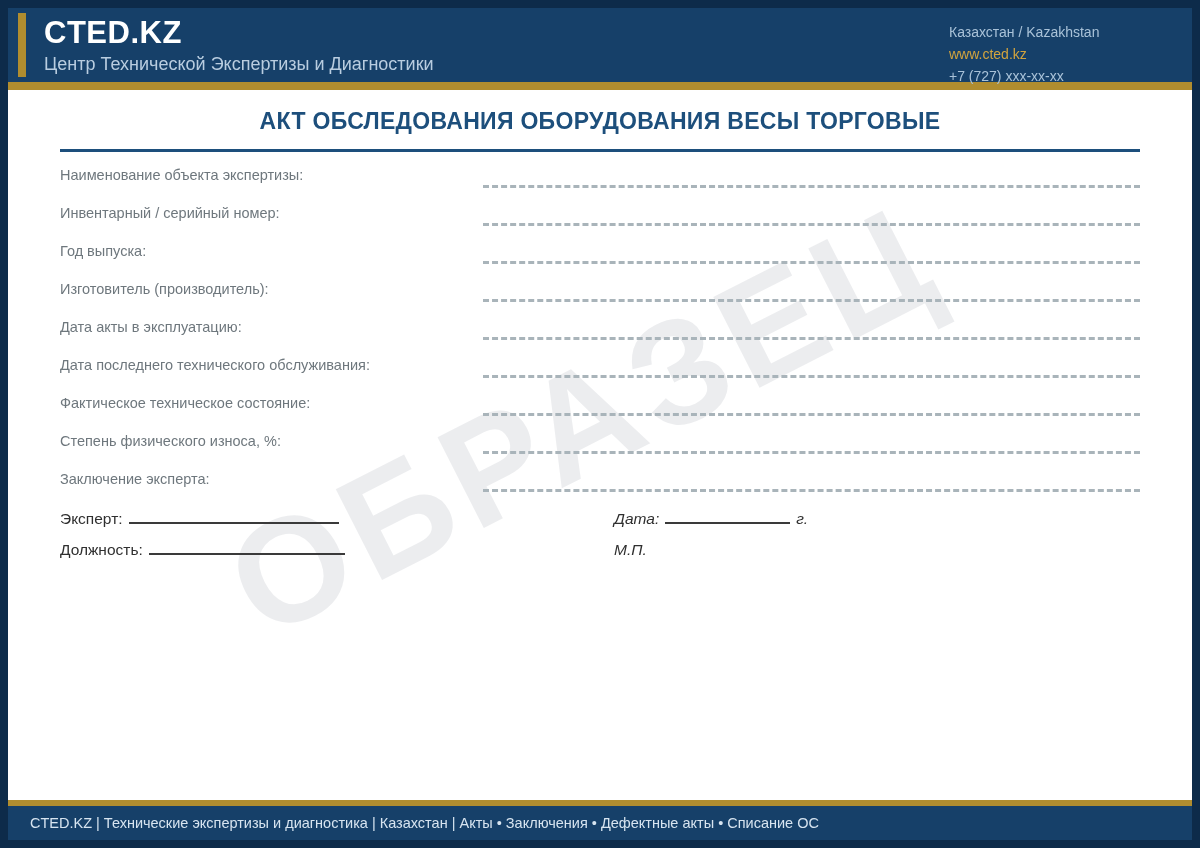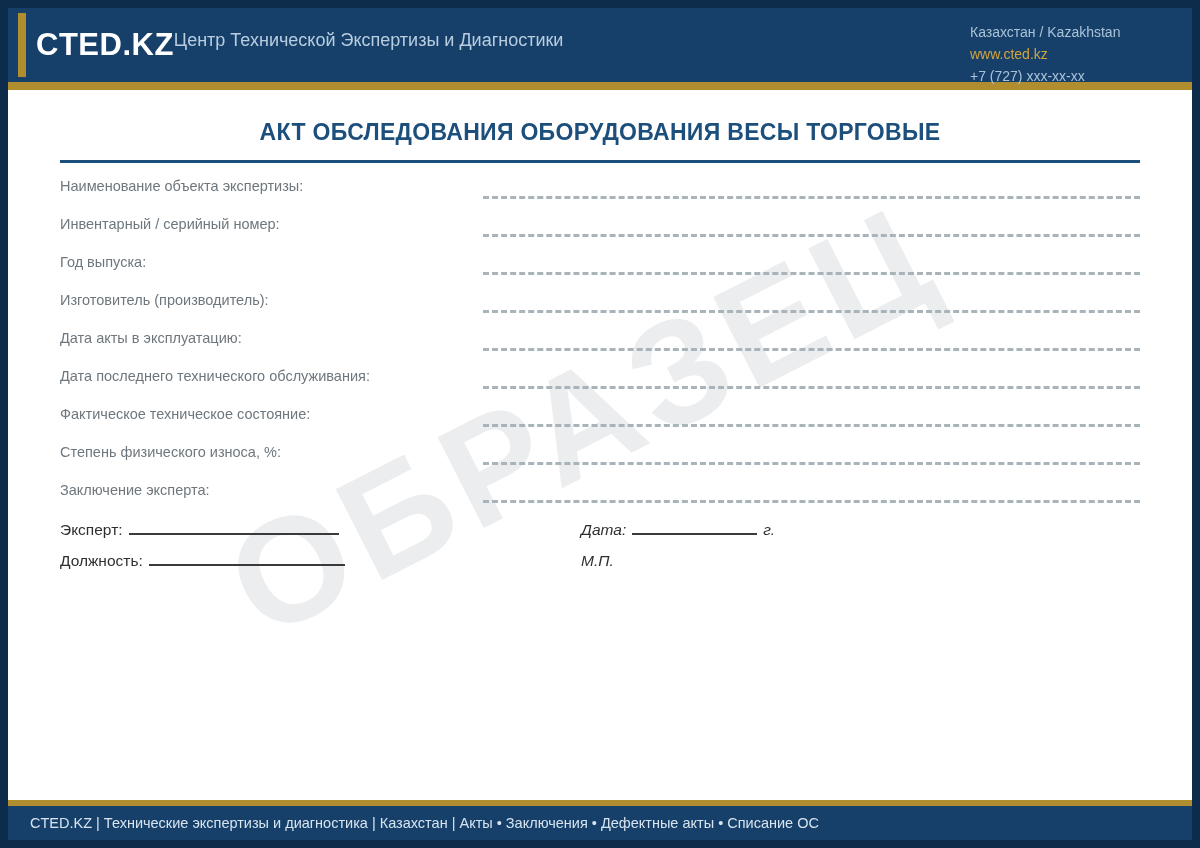--- a/index.html
+++ b/index.html
@@ -18,46 +18,46 @@
   .header {
     height:82px; background:#164069;
     border-bottom:8px solid #b08d2f;
     display:flex; align-items:center;
     position:relative; flex:0 0 auto;
   }
   .gold-bar {
     width:8px; height:64px; background:#b08d2f;
     margin-left:10px; margin-right:10px; flex:0 0 auto;
   }
-  .logo-block { display:flex; flex-direction:row; justify-content:center; }
+  .logo-block { display:flex; flex-direction:column; justify-content:center;margin-left:8px; }
   .logo-text {
     color:#ffffff; font-size:31px; font-weight:700; letter-spacing:0.5px;
     line-height:36px;
   }
   .logo-tagline { color:#b9cde0; font-size:18px; margin-top:3px; }
   .header-right {
-    position:absolute; left:962px; top:13px;
+    position:absolute; left:941px; top:13px;
     font-size:14px; line-height:22px; color:#a9c2d8;
   }
   .header-right .site { color:#d2a43e; text-decoration:none; display:block; }
 
   
   .main { flex:1 1 auto; position:relative; background:#fff; }
 
   .watermark {
     position:absolute; left:192px; top:252px; width:740px;
     text-align:center; font-size:148px; font-weight:700;
     letter-spacing:8px; color:rgba(125,135,148,0.15);
     transform:rotate(-27deg); z-index:0; pointer-events:none;
     white-space:nowrap; user-select:none;
   }
 
   .doc-title {
     position:relative; z-index:1;
-    margin-top:27px; text-align:center;
+    margin-top:16px; text-align:center;
     font-size:23px; font-weight:700; color:#1d4f7c;
     letter-spacing:0.3px; line-height:30px;
   }
   .title-rule {
     position:relative; z-index:1;
     height:3px; background:#1d4f7c;
     margin:13px 52px 0 52px;
   }
 
   .fields { position:relative; z-index:1; margin:4px 52px 0 52px;text-align:right; }
@@ -65,21 +65,21 @@
   .field-label {
     position:absolute; left:0; top:50%; transform:translateY(-50%);
     font-size:14.5px; color:#6e777d;
   }
   .field-line {
     position:absolute; left:423px; right:0; top:29px;
     border-top:3px dashed #a9b4ba;
   }
 
   .signature { position:relative; z-index:1; margin:12px 52px 0 52px; font-size:15.5px; color:#2f2f2f; }
-  .sig-row { display:flex; align-items:baseline; height:31px; }
+  .sig-row { display:flex; align-items:baseline; height:31px;gap:33px; }
   .sig-left { width:521px; display:flex; align-items:baseline; }
   .sig-right { display:flex; align-items:baseline;font-style:italic; }
   .uline { display:inline-block; border-bottom:2px solid #3a3a3a; height:13px; margin-left:6px; }
   .uline.expert { width:210px; }
   .uline.position { width:196px; }
   .uline.date { width:125px; margin-right:6px; }
 
   
   .footer-gold { flex:0 0 auto; height:6px; background:#b08d2f; }
   .footer-bar {

